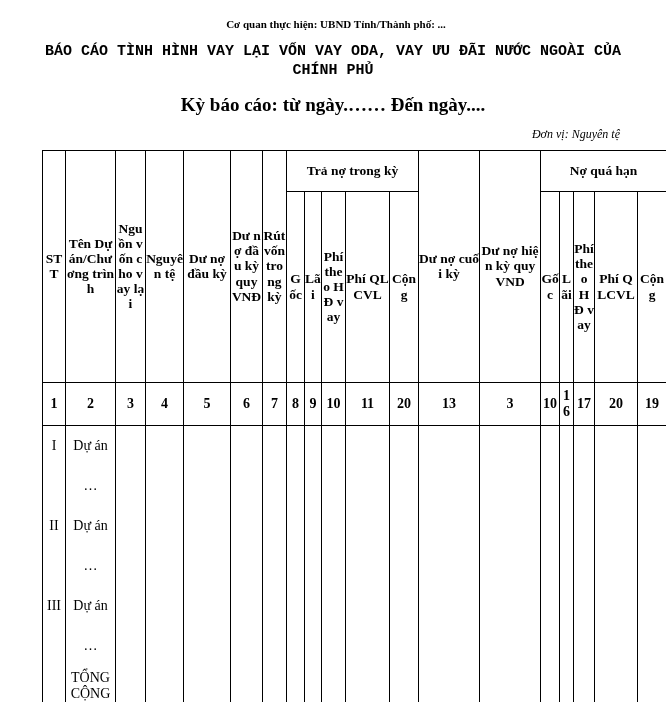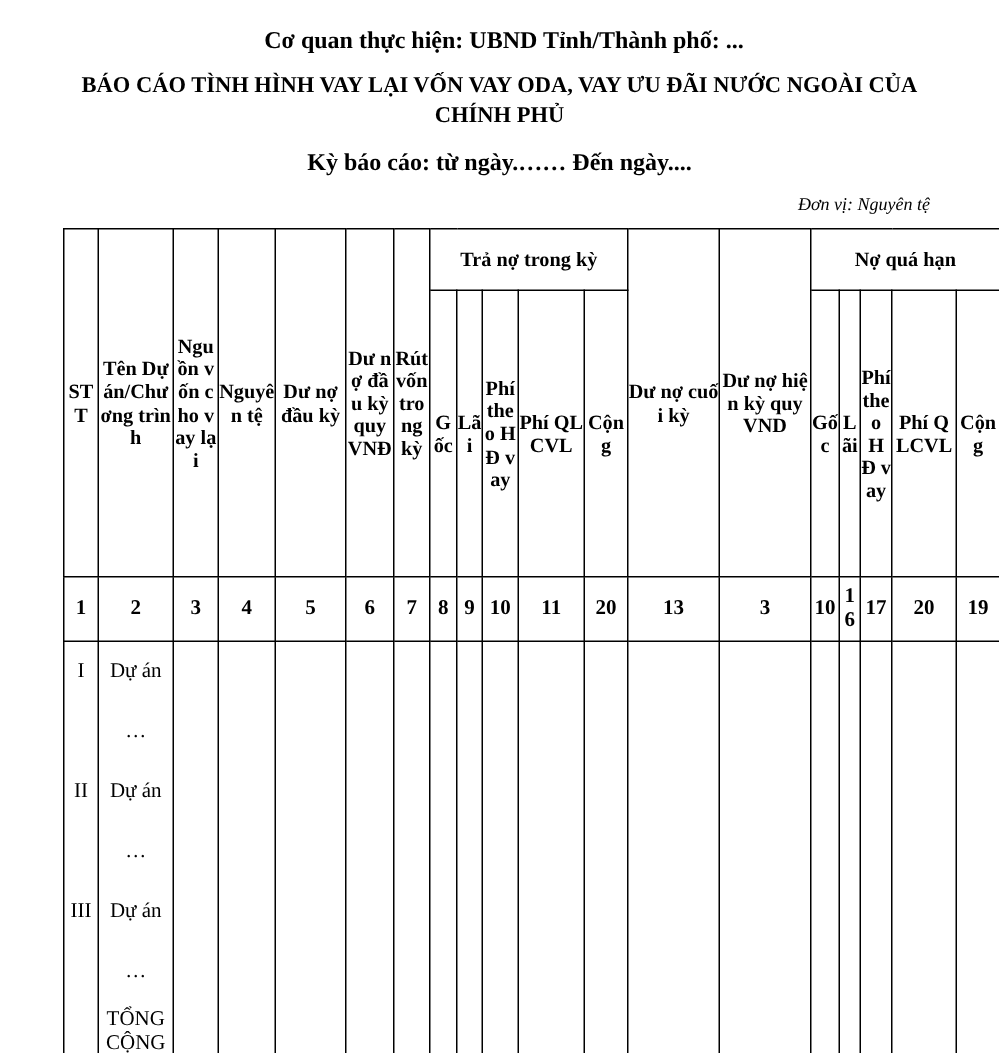--- a/index.html
+++ b/index.html
@@ -13,36 +13,37 @@
     overflow: hidden;
     font-family: "Liberation Serif", "DejaVu Serif", serif;
     color: #000000;
   }
 
   
   .doc-header {
     padding: 18px 28px 0 28px;
   }
   .agency-line {
-    font-size: 16px;
+    font-size: 11px;
     font-weight: bold;
     text-align: center;
     line-height: 1.25;
     margin: 0 0 10px 0;
     padding-left: 6px;
   }
   .report-title {
     font-size: 15px;
     font-weight: bold;
     text-align: center;
     line-height: 1.3;
     margin: 0 14px 12px 14px;
+    font-family: Liberation Mono, monospace;
   }
   .period-line {
-    font-size: 16px;
+    font-size: 19px;
     font-weight: bold;
     text-align: center;
     line-height: 1.25;
     margin: 0 0 10px 0;
   }
   .unit-line {
     font-size: 12px;
     font-style: italic;
     text-align: right;
     margin: 0 18px 8px 0;

